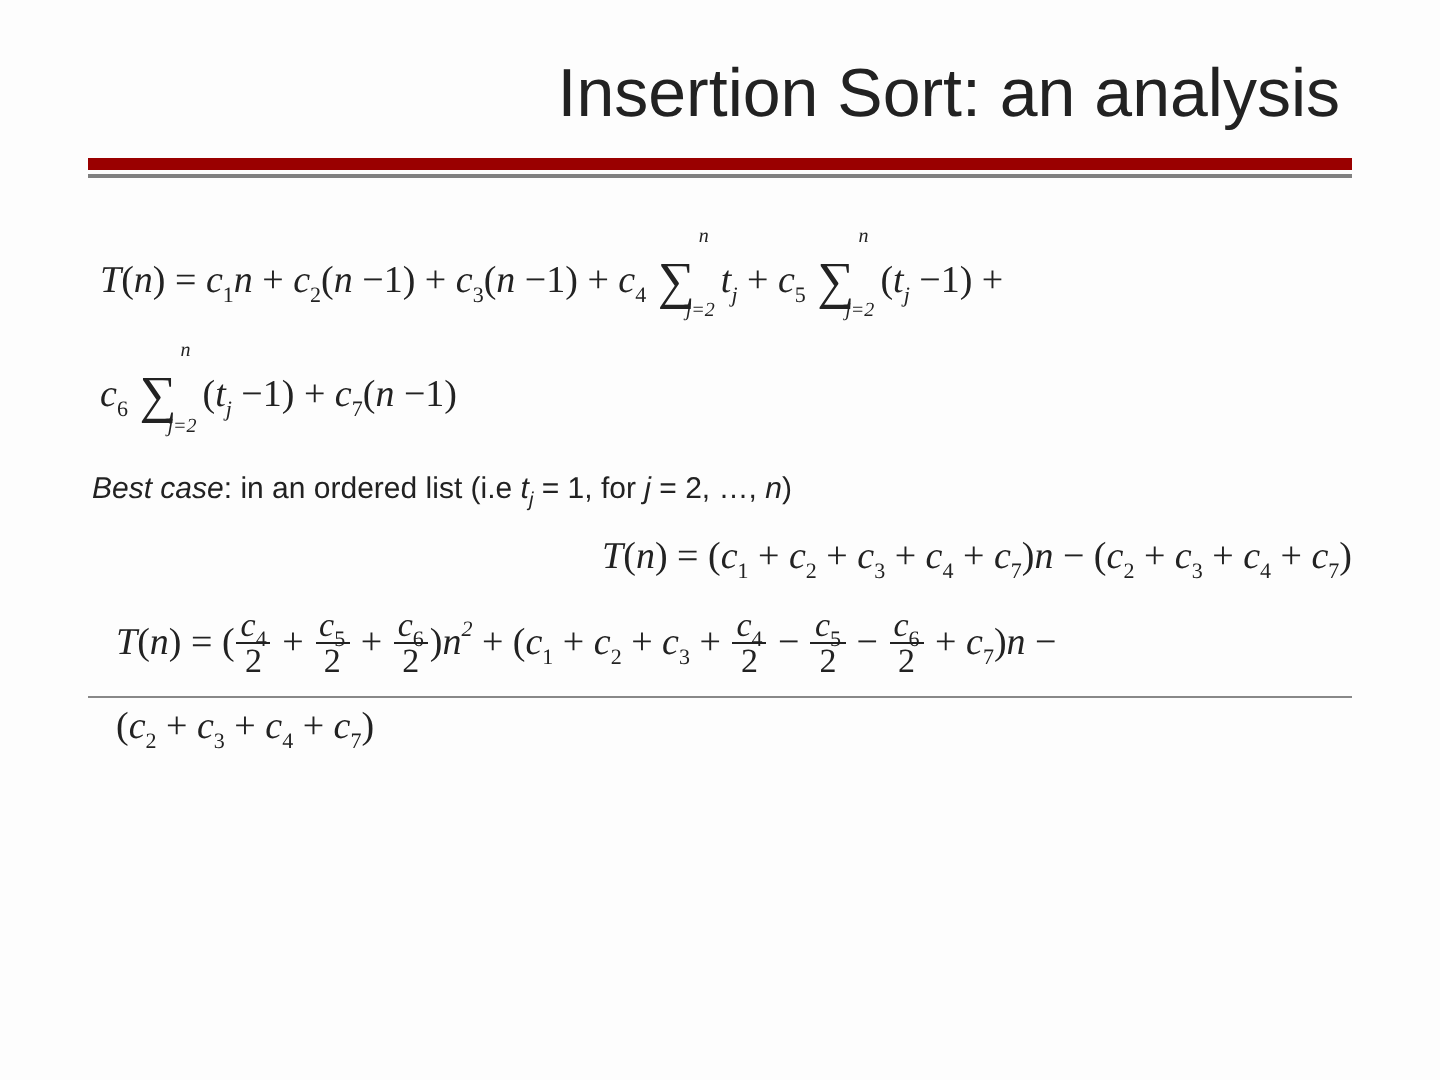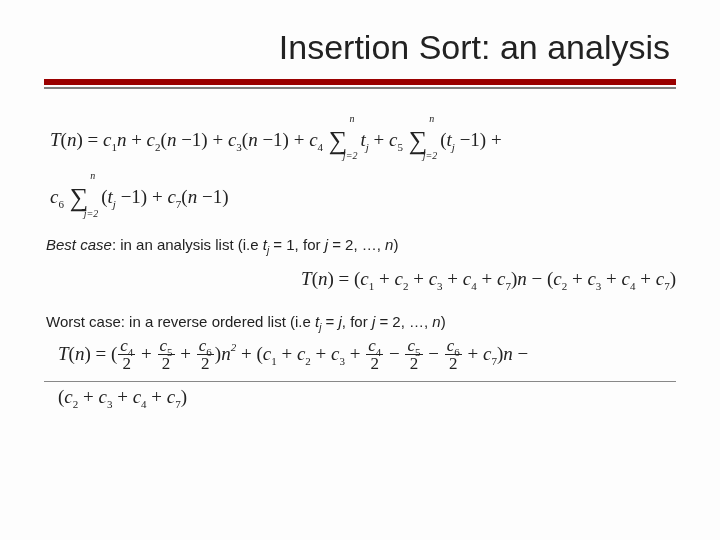--- a/index.html
+++ b/index.html
@@ -123,30 +123,27 @@
     <span class="siglim"><span class="sigma">∑</span><span class="top">n</span><span class="bot">j=2</span></span><span class="bump"></span>t<span class="sub">j</span>
     <span class="rm">+</span> c<span class="subn">5</span>
     <span class="siglim"><span class="sigma">∑</span><span class="top">n</span><span class="bot">j=2</span></span><span class="bump"></span><span class="rm">(</span>t<span class="sub">j</span> <span class="rm">−1)</span> <span class="rm">+</span>
   </div>
   <div class="eq">
     c<span class="subn">6</span>
     <span class="siglim"><span class="sigma">∑</span><span class="top">n</span><span class="bot">j=2</span></span><span class="bump"></span><span class="rm">(</span>t<span class="sub">j</span> <span class="rm">−1)</span> <span class="rm">+</span> c<span class="subn">7</span><span class="rm">(</span>n <span class="rm">−1)</span>
   </div>
 
   <div class="case-line">
-    <span class="ital">Best case</span><span>: in an analysis list (i.e </span><span class="ital">t</span><span class="sub2">j</span><span> = 1, for </span><span class="ital">j</span><span> = 2, …, </span><span class="ital">n</span><span>)</span>
+    <span class="ital">Best case</span><span>: in an ordered list (i.e </span><span class="ital">t</span><span class="sub2">j</span><span> = 1, for </span><span class="ital">j</span><span> = 2, …, </span><span class="ital">n</span><span>)</span>
   </div>
 
   <div class="eq" style="margin-left:17px;text-align:right;">
     T<span class="rm">(</span>n<span class="rm">)</span> <span class="rm">= (</span>c<span class="subn">1</span> <span class="rm">+</span> c<span class="subn">2</span> <span class="rm">+</span> c<span class="subn">3</span> <span class="rm">+</span> c<span class="subn">4</span> <span class="rm">+</span> c<span class="subn">7</span><span class="rm">)</span>n <span class="rm">− (</span>c<span class="subn">2</span> <span class="rm">+</span> c<span class="subn">3</span> <span class="rm">+</span> c<span class="subn">4</span> <span class="rm">+</span> c<span class="subn">7</span><span class="rm">)</span>
   </div>
 
-  <div class="case-line">
-    <span>Worst case:</span><span> in a reverse ordered list (i.e </span><span class="ital">t</span><span class="sub2">j</span><span> = </span><span class="ital">j</span><span>, for </span><span class="ital">j</span><span> = 2, …, </span><span class="ital">n</span><span>)</span>
-  </div>
 
   <div class="eq2">
     <span class="it">T</span>(<span class="it">n</span>) = (<span class="frac"><span class="num"><span class="it">c</span><span class="subn">4</span></span><span class="den rm">2</span></span> + <span class="frac"><span class="num"><span class="it">c</span><span class="subn">5</span></span><span class="den rm">2</span></span> + <span class="frac"><span class="num"><span class="it">c</span><span class="subn">6</span></span><span class="den rm">2</span></span>)<span class="it">n</span><span class="sup">2</span> + (<span class="it">c</span><span class="subn">1</span> + <span class="it">c</span><span class="subn">2</span> + <span class="it">c</span><span class="subn">3</span> + <span class="frac"><span class="num"><span class="it">c</span><span class="subn">4</span></span><span class="den rm">2</span></span> − <span class="frac"><span class="num"><span class="it">c</span><span class="subn">5</span></span><span class="den rm">2</span></span> − <span class="frac"><span class="num"><span class="it">c</span><span class="subn">6</span></span><span class="den rm">2</span></span> + <span class="it">c</span><span class="subn">7</span>)<span class="it">n</span> −
   </div>
 
   <hr class="hr-bot">
 
   <div class="eq2">
     (<span class="it">c</span><span class="subn">2</span> + <span class="it">c</span><span class="subn">3</span> + <span class="it">c</span><span class="subn">4</span> + <span class="it">c</span><span class="subn">7</span>)
   </div>

